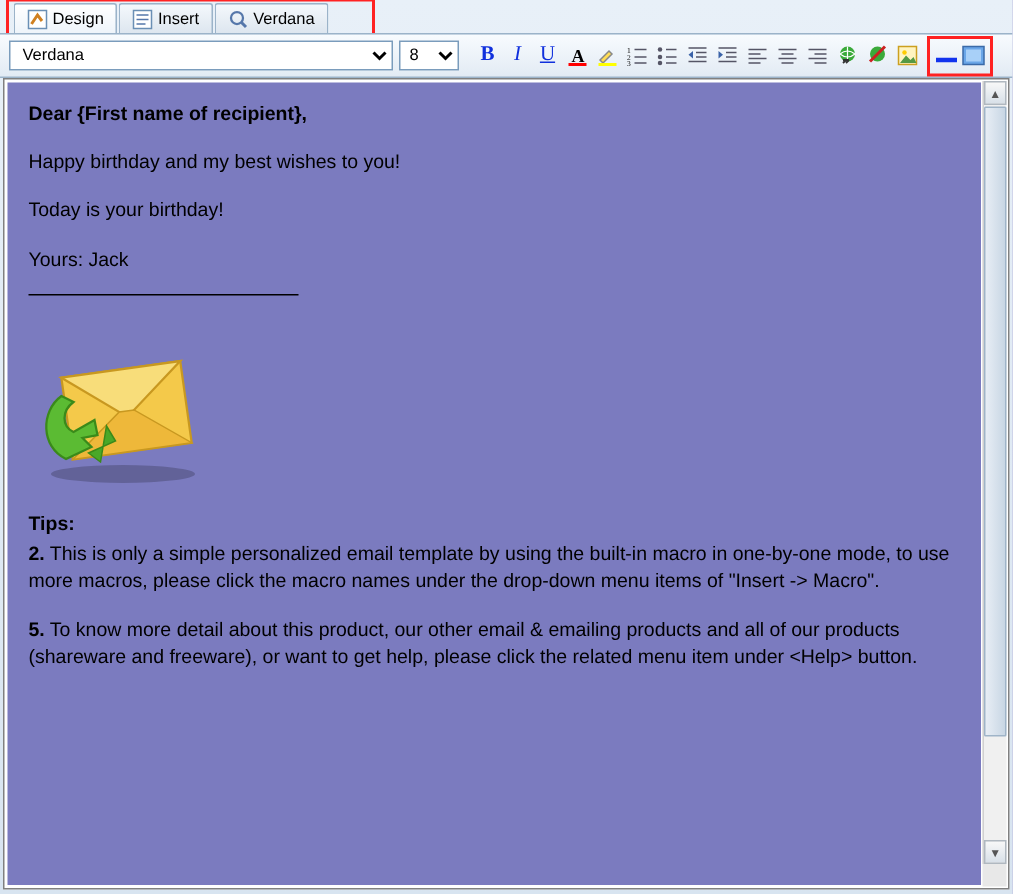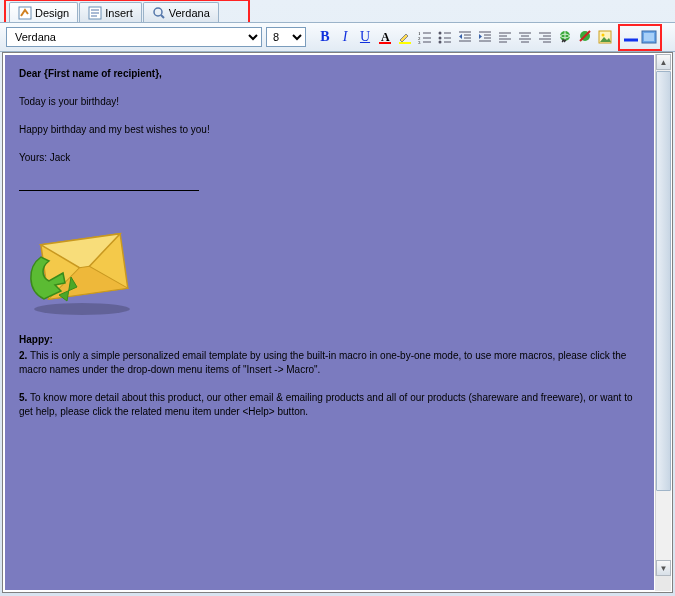--- a/index.html
+++ b/index.html
@@ -97,21 +97,21 @@
   border: 1px solid #808080;
   background: #fff;
 }
 .editor {
   position: absolute;
   inset: 2px 18px 2px 2px;
   background: #7b7bbf;
   color: #000;
   padding: 12px 14px;
   font-family: Verdana, sans-serif;
-  font-size: 10px;
+  font-size: 13px;
   line-height: 1.4;
   overflow: hidden;
 }
 .editor p { margin: 0 0 14px 0; }
 .scrollbar {
   position: absolute;
   right: 1px;
   top: 1px;
   bottom: 16px;
   width: 16px;
@@ -308,37 +308,37 @@
           <rect x="1" y="1" width="14" height="12" fill="#6aa6e8" stroke="#3a6aa8"></rect>
           <rect x="3" y="3" width="10" height="8" fill="#a8d0f8"></rect>
         </svg>
     </div>
   </div>
 </div>
 
 <div class="editor-container">
   <div class="editor">
     <p><b>Dear {First name of recipient},</b></p>
+    <p>Happy birthday and my best wishes to you!</p>
     <p>Today is your birthday!</p>
-    <p>Happy birthday and my best wishes to you!</p>
-    <p style="margin-bottom:16px">Yours: Jack</p>
+    <p style="margin-bottom:2px">Yours: Jack</p>
     <p><span class="sep-line"></span></p>
     <div class="envelope">
       <svg width="130" height="110" viewBox="0 0 130 110">
         <ellipse cx="63" cy="100" rx="48" ry="6" fill="rgba(0,0,0,0.2)"></ellipse>
         <g transform="rotate(-8 65 55)">
         <polygon points="25,30 105,30 105,85 25,85" fill="#f4c94a" stroke="#c89820" stroke-width="1.5"></polygon>
         <polygon points="25,30 65,62 105,30" fill="#f8dd7a" stroke="#c89820" stroke-width="1.5"></polygon>
         <polygon points="25,85 60,58 70,58 105,85" fill="#eeb83a" stroke="#c89820" stroke-width="1"></polygon>
         </g>
         <path d="M22 48 C 8 58, 8 82, 25 90 L 42 82 L 36 76 L 46 74 L 44 64 L 30 72 C 22 68 22 58 30 52 Z" fill="#5bbb33" stroke="#3a8a1a" stroke-width="1.5"></path>
         <polygon points="40,86 58,78 52,68 48,92" fill="#4aa828" stroke="#3a8a1a"></polygon>
       </svg>
     </div>
-    <p style="margin-bottom:2px"><b>Happy:</b></p>
+    <p style="margin-bottom:2px"><b>Tips:</b></p>
     <p><b>2.</b><span> This is only a simple personalized email template by using the built-in macro in one-by-one mode, to use more macros, please click the macro names under the drop-down menu items of "Insert -&gt; Macro".</span></p>
     <p style="margin-bottom:0"><b>5.</b><span> To know more detail about this product, our other email &amp; emailing products and all of our products (shareware and freeware), or want to get help, please click the related menu item under &lt;Help&gt; button.</span></p>
   </div>
   <div class="scrollbar">
     <div class="sb-btn">▲</div>
     <div class="sb-thumb"></div>
     <div class="sb-btn down">▼</div>
   </div>
   <div class="sb-corner"></div>
 </div>

